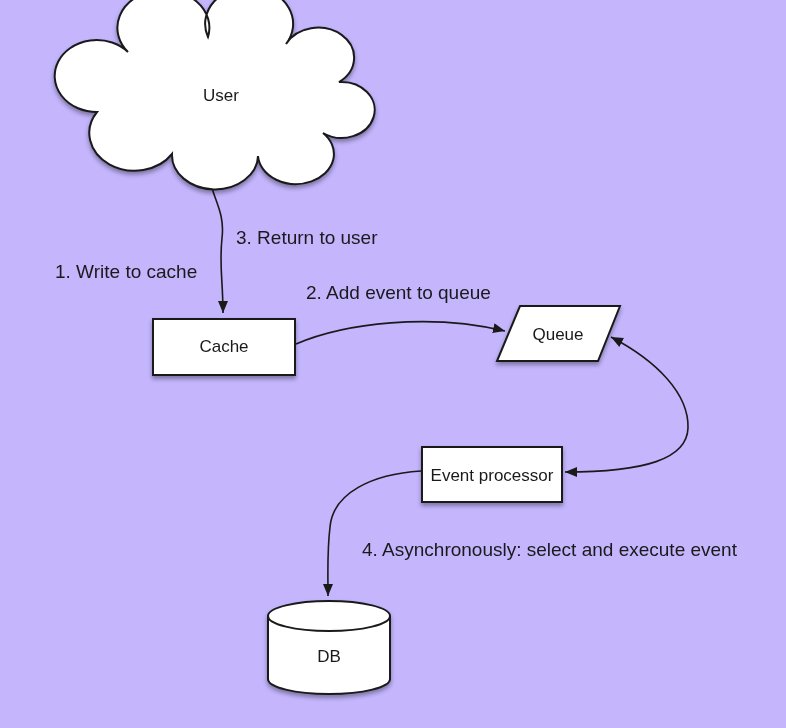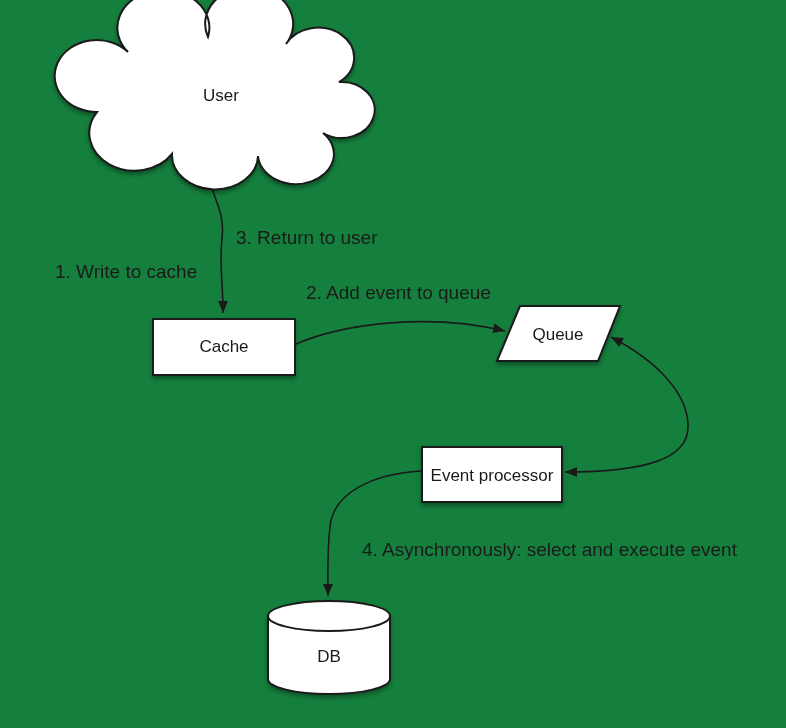--- a/index.html
+++ b/index.html
@@ -4,21 +4,21 @@
 <style>
   html, body {
     margin: 0;
     padding: 0;
     background: #ffffff;
   }
   .canvas {
     position: relative;
     width: 786px;
     height: 728px;
-    background: #15803d;
+    background: #c4b5fd;
     font-family: "Liberation Sans", sans-serif;
     overflow: hidden;
   }
   svg {
     display: block;
   }
   .shape {
     fill: #ffffff;
     stroke: #1a1a1a;
     stroke-width: 2;

